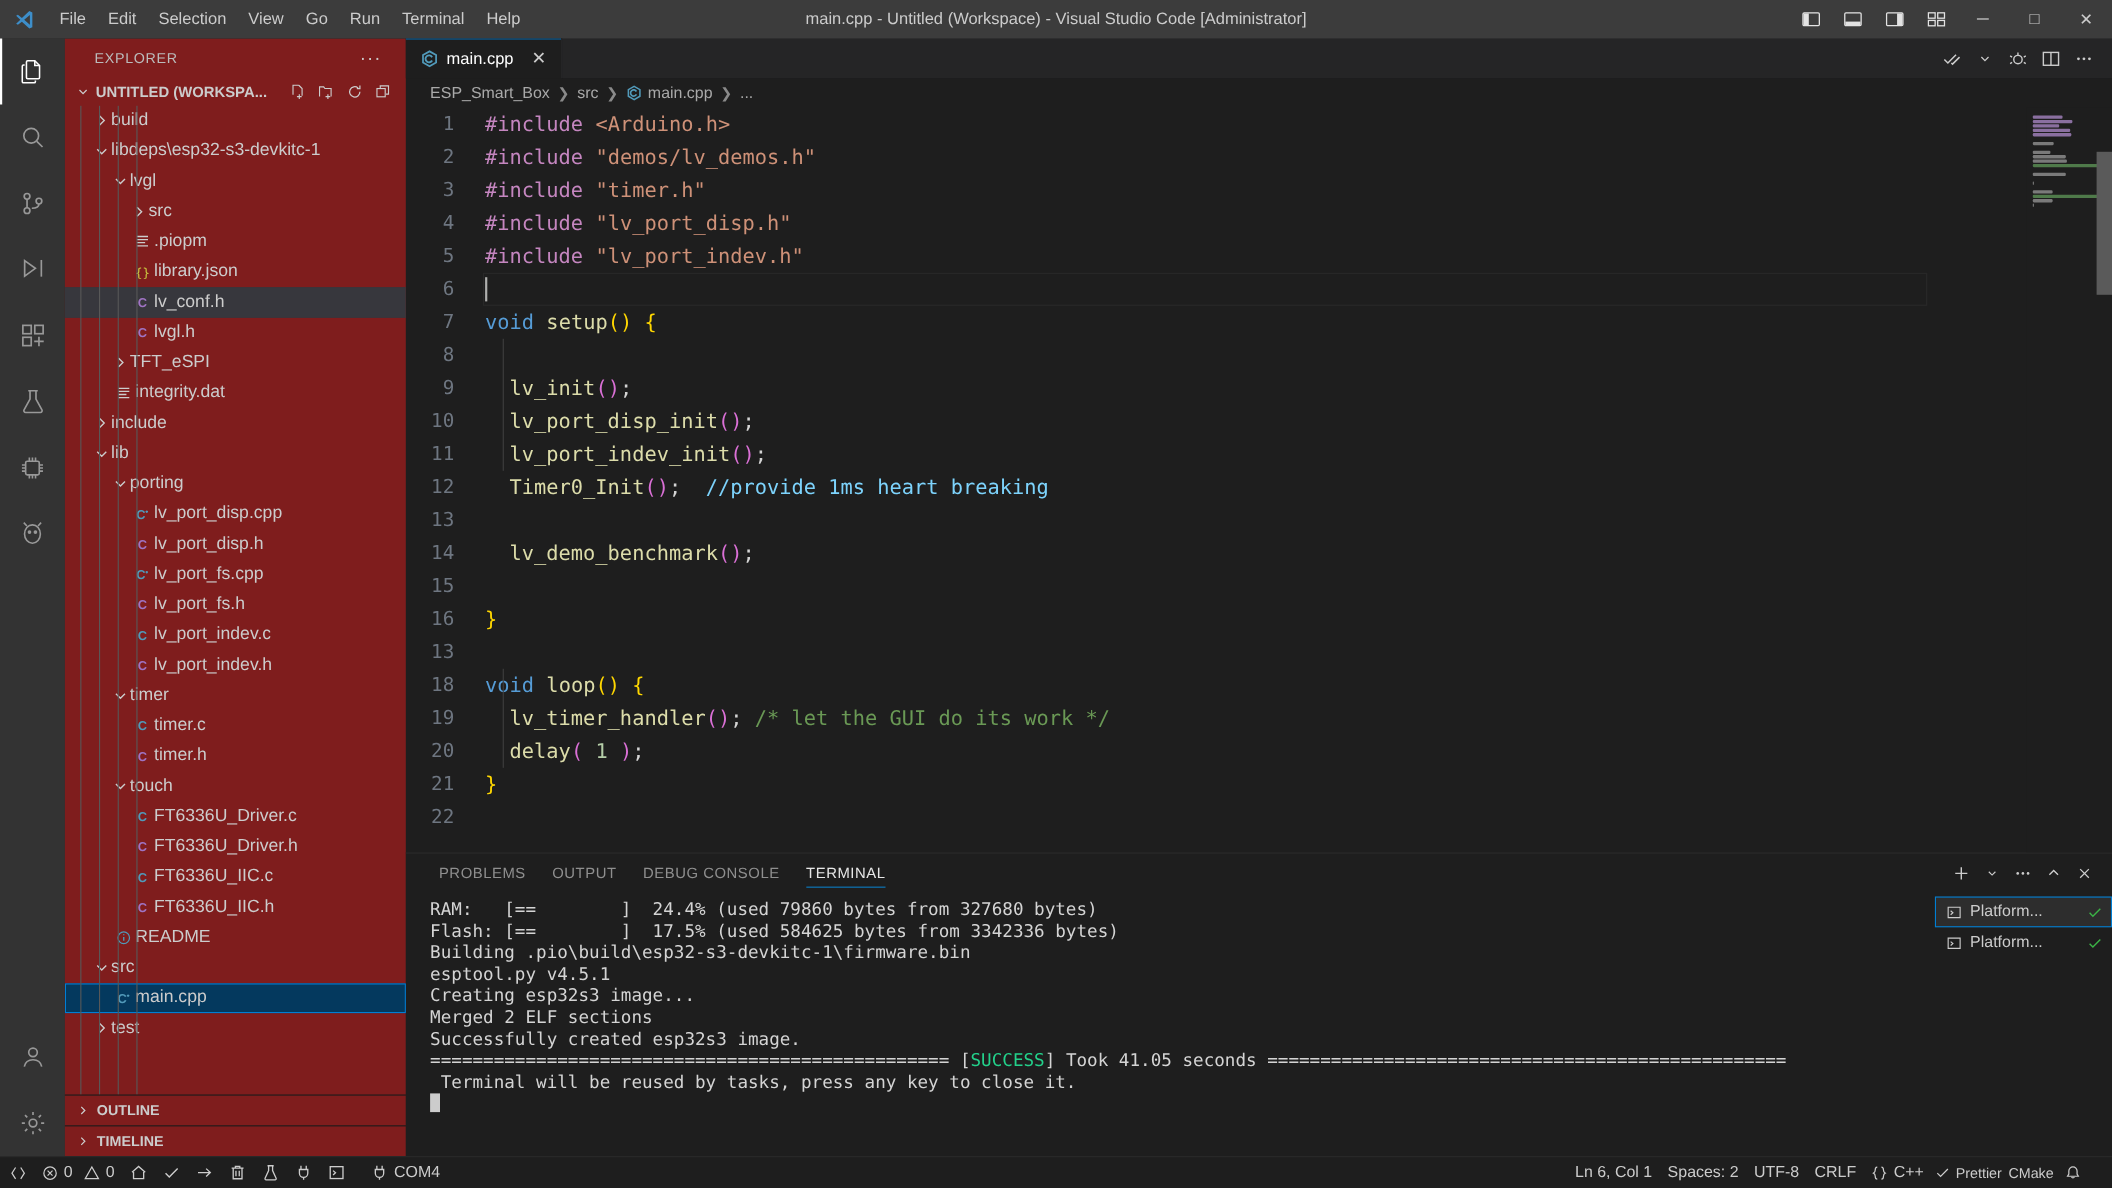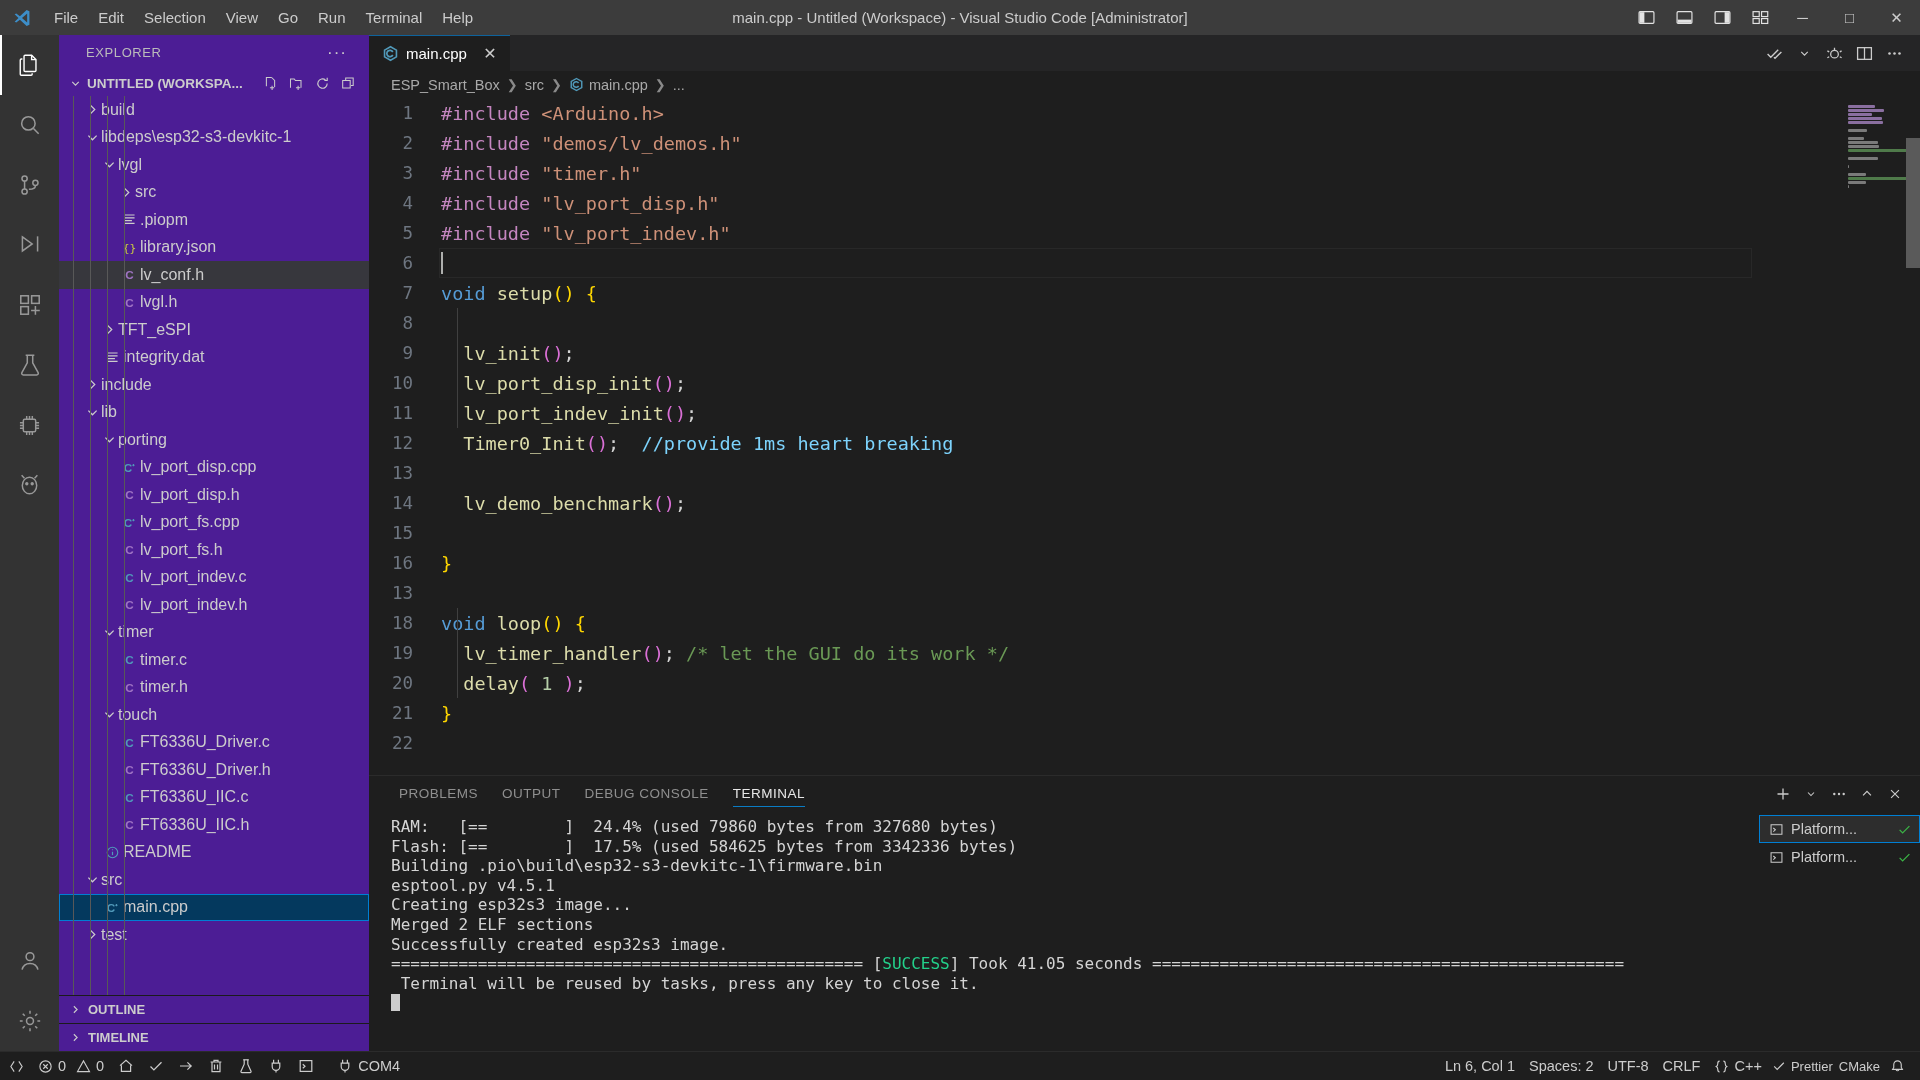--- a/index.html
+++ b/index.html
@@ -40,21 +40,21 @@
     width:59px; height:60px; display:flex; align-items:center; justify-content:center;
     position:relative; opacity:.62;
   }
   .act-item.active { opacity:1; }
   .act-item.active:before {
     content:""; position:absolute; left:0; top:0; bottom:0; width:2px; background:#ffffff;
   }
   .act-spacer { flex:1; }
 
   
-  .sidebar { width:310px; flex:0 0 310px; background:#4c1d95; display:flex; flex-direction:column; min-height:0;}
+  .sidebar { width:310px; flex:0 0 310px; background:#7f1d1d; display:flex; flex-direction:column; min-height:0;}
   .sb-title {
     height:35px; display:flex; align-items:center; padding:0 22px 0 27px;
     font-size:13px; letter-spacing:.6px; color:#bbbbbb; text-transform:uppercase;
     justify-content:space-between; flex:0 0 35px;
   }
   .sb-dots { font-size:17px; color:#cccccc; letter-spacing:1px; }
   .sb-sectionhdr {
     height:26px; display:flex; align-items:center; font-size:13.5px; font-weight:bold;
     color:#cccccc; padding-left:8px; gap:3px; flex:0 0 26px;
   }
@@ -129,21 +129,21 @@
   }
   .term-item.active { background:#2d2d2d; outline:1px solid #007fd4; outline-offset:-1px;}
   .term-item .nm { flex:1; overflow:hidden; text-overflow:ellipsis; white-space:nowrap; }
 
   
   .statusbar {
     height:29px; flex:0 0 29px; background:#1e1e1e; border-top:1px solid #2b2b2b;
     display:flex; align-items:center; color:#cccccc; font-size:14.5px;
   }
   .sb-l { display:flex; align-items:center; height:100%; }
-  .sb-r { margin-left:auto; display:flex; align-items:center; height:100%; padding-right:8px;}
+  .sb-r { margin-left:auto; display:flex; align-items:center; height:100%; padding-right:21px;}
   .sitem { height:100%; display:flex; align-items:center; gap:5px; padding:0 7px; white-space:nowrap;}
   svg { display:block; }
 </style>
 </head>
 <body>
 
 <div class="app">
 
   <div class="titlebar">
     <div class="vsicon">

